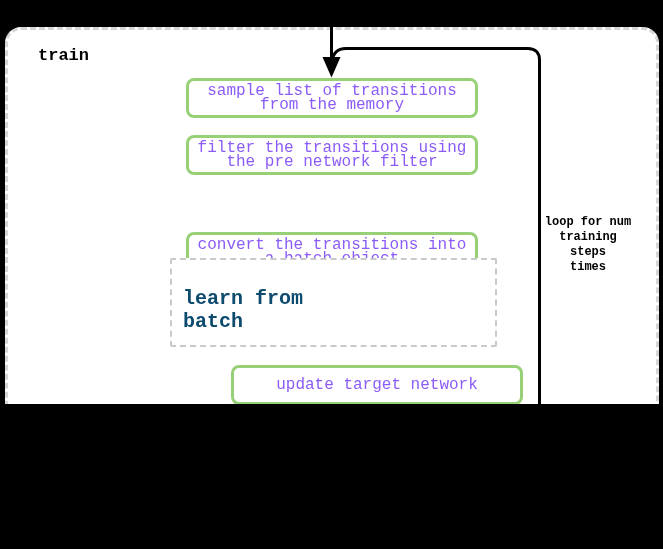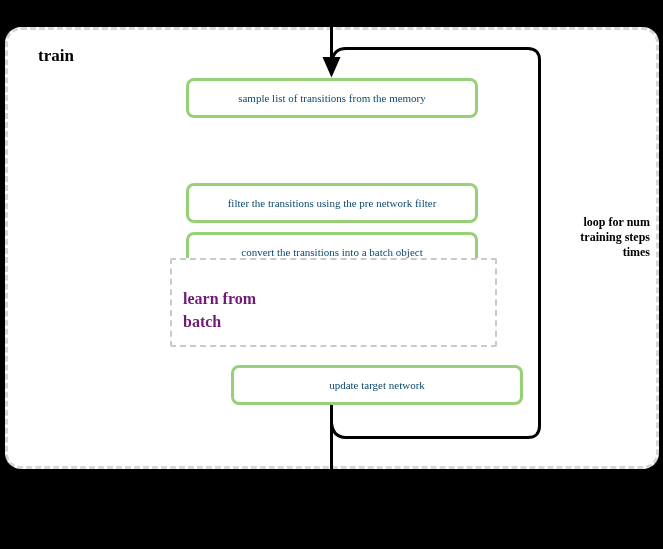--- a/index.html
+++ b/index.html
@@ -1,21 +1,21 @@
 <!DOCTYPE html>
 <html><head>
 <meta charset="utf-8">
 <style>
   html, body { margin: 0; padding: 0; background: #000; }
   .canvas {
     position: relative;
     width: 663px;
-    height: 549px;
+    height: 404px;
     background: #000000;
-    font-family: Liberation Serif, serif;
+    font-family: Liberation Mono, monospace;
     overflow: hidden;
   }
   .train-container {
     position: absolute;
     left: 5px; top: 27px;
     width: 654px; height: 442px;
     box-sizing: border-box;
     background: #ffffff;
     border: 3px dashed #d6d6d6;
     border-radius: 16px;
@@ -38,49 +38,49 @@
     position: absolute;
     left: 186px;
     width: 292px; height: 40px;
     box-sizing: border-box;
     background: #ffffff;
     border: 3px solid #97d077;
     border-radius: 8px;
     display: flex;
     align-items: center;
     justify-content: center;
-    font-size: 11px;
-    color: #0c4a6e;
+    font-size: 16px;
+    color: #8b5cf6;
     text-align: center;
     line-height: 14px;
   }
   .node-sample  { top: 78px; }
-  .node-filter  { top: 135px; margin-top: 48px; }
+  .node-filter  { top: 135px; }
   .node-convert { top: 198px; margin-top: 34px; }
   .node-update  { top: 365px; margin-left: 45px; }
   .node-learn {
     position: absolute;
     left: 170px; top: 258px;
     width: 327px; height: 89px;
     box-sizing: border-box;
     background: #ffffff;
     border: 2px dashed #c9c9c9;
     border-radius: 2px;
     padding: 4px 11px;
-    font-size: 16px;
+    font-size: 20px;
     font-weight: bold;
     line-height: 23px;
-    color: #701a75;
+    color: #0c4a6e;
     white-space: pre-line;
   }
   .loop-annotation {
     position: absolute;
-    left: 550px; top: 215px;
+    left: 538px; top: 215px;
     width: 100px;
-    text-align: right;
+    text-align: center;
     font-size: 12px;
     font-weight: bold;
     line-height: 15px;
     color: #000;
     white-space: pre-line;
   }
 </style>
 </head>
 <body>
 

